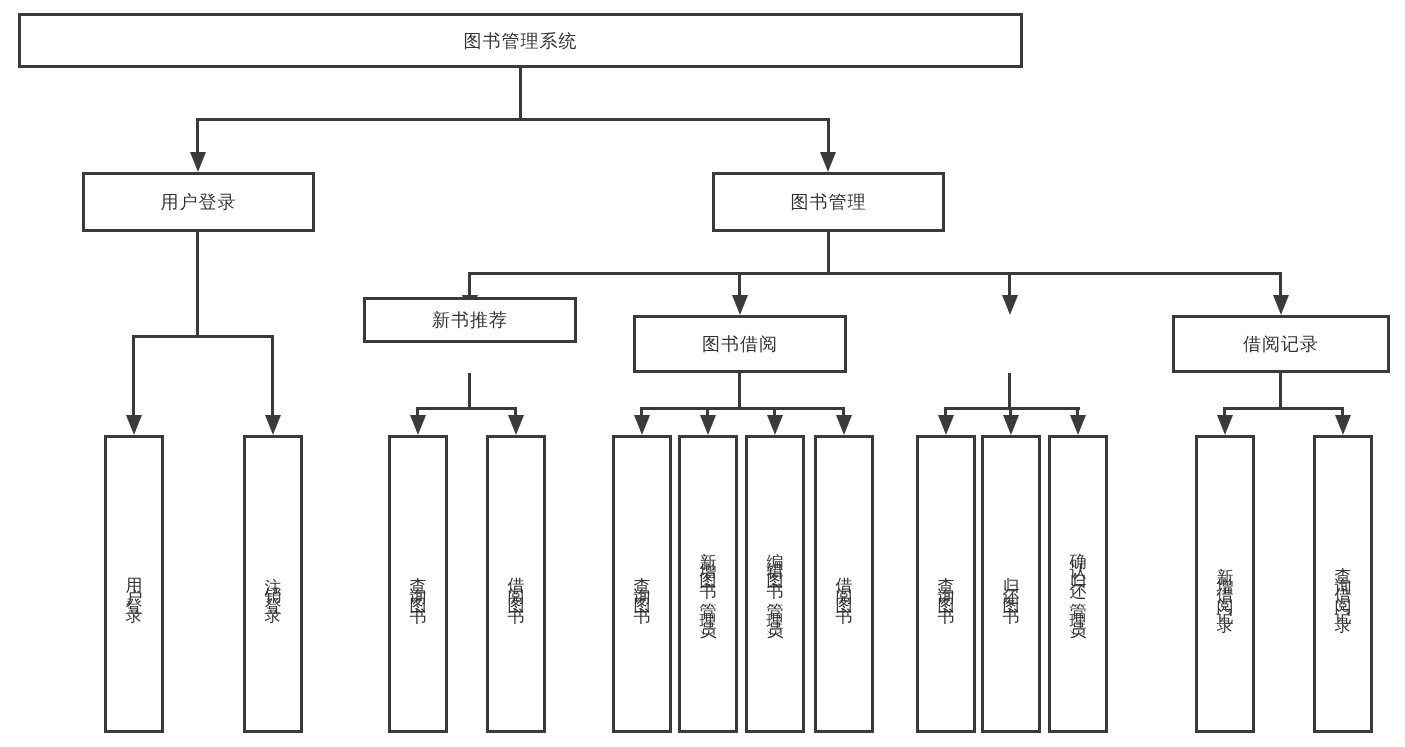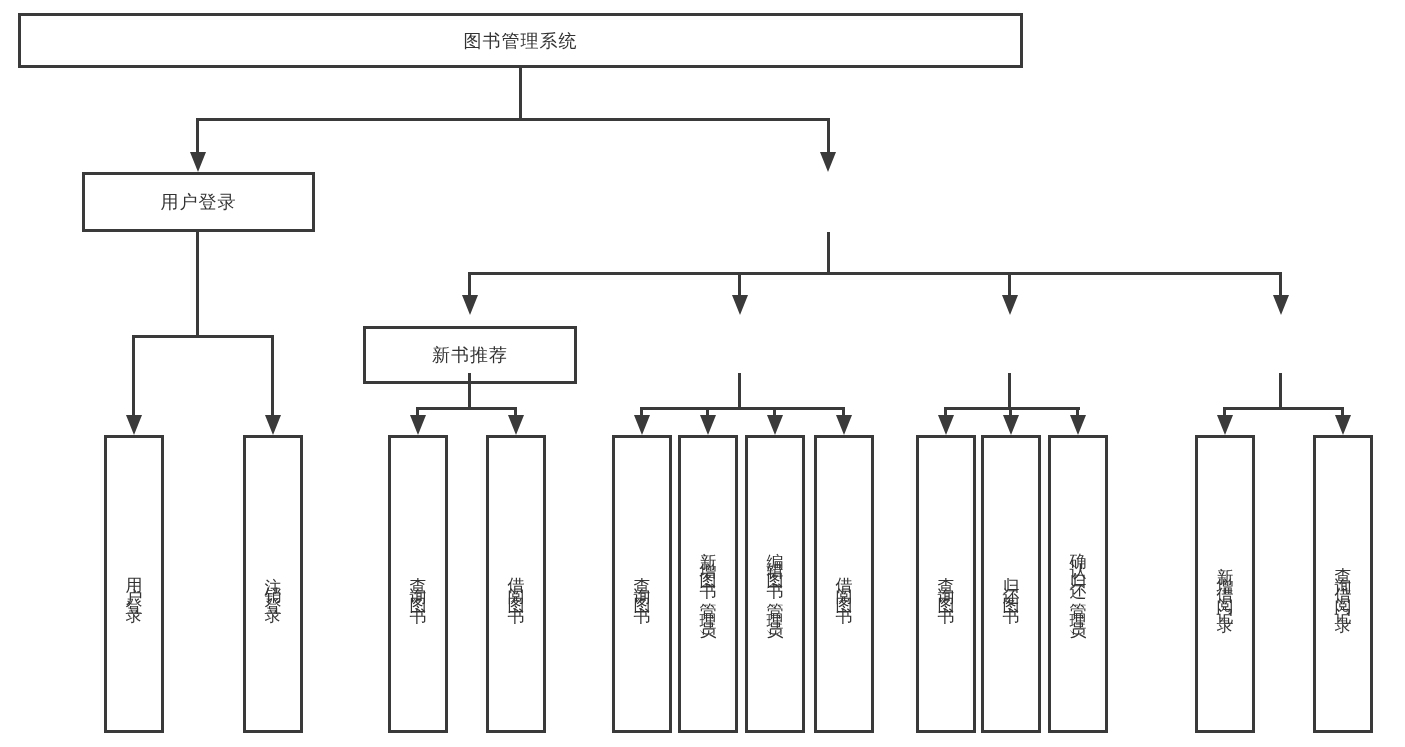--- a/index.html
+++ b/index.html
@@ -42,41 +42,50 @@
   <div class="vline" style="left:519px;top:68px;height:53px"></div>
   <div class="hline" style="left:196px;top:118px;width:634px"></div>
   <div class="vline" style="left:196px;top:118px;height:36px"></div>
   <div class="arrow" style="left:190px;top:152px"></div>
   <div class="vline" style="left:827px;top:118px;height:36px"></div>
   <div class="arrow" style="left:820px;top:152px"></div>
 
   <div class="box" style="left:82px;top:172px;width:233px;height:60px">
     <span>用户登录</span>
   </div>
+  <div class="box" style="left:712px;top:172px;width:233px;height:60px">
+    <span>图书管理</span>
+  </div>
 
   <div class="vline" style="left:196px;top:232px;height:106px"></div>
   <div class="hline" style="left:132px;top:335px;width:142px"></div>
   <div class="vline" style="left:132px;top:335px;height:82px"></div>
   <div class="arrow" style="left:126px;top:415px"></div>
   <div class="vline" style="left:271px;top:335px;height:82px"></div>
   <div class="arrow" style="left:265px;top:415px"></div>
 
   <div class="vline" style="left:827px;top:232px;height:43px"></div>
   <div class="hline" style="left:468px;top:272px;width:814px"></div>
   <div class="vline" style="left:468px;top:272px;height:25px"></div>
   <div class="arrow" style="left:462px;top:295px"></div>
   <div class="vline" style="left:738px;top:272px;height:25px"></div>
   <div class="arrow" style="left:732px;top:295px"></div>
   <div class="vline" style="left:1008px;top:272px;height:25px"></div>
   <div class="arrow" style="left:1002px;top:295px"></div>
   <div class="vline" style="left:1279px;top:272px;height:25px"></div>
   <div class="arrow" style="left:1273px;top:295px"></div>
 
-  <div class="box" style="left:363px;top:326px;width:214px;height:58px">
+  <div class="box" style="left:363px;top:297px;width:214px;height:46px">
     <span>新书推荐</span>
+  </div>
+  <div class="box" style="left:633px;top:315px;width:214px;height:58px">
+    <span>图书借阅</span>
+  </div>
+  <div class="box" style="left:1172px;top:315px;width:218px;height:58px">
+    <span>借阅记录</span>
   </div>
 
   <div class="vline" style="left:468px;top:373px;height:37px"></div>
   <div class="hline" style="left:416px;top:407px;width:101px"></div>
   <div class="vline" style="left:416px;top:407px;height:10px"></div>
   <div class="arrow" style="left:410px;top:415px"></div>
   <div class="vline" style="left:514px;top:407px;height:10px"></div>
   <div class="arrow" style="left:508px;top:415px"></div>
 
   <div class="vline" style="left:738px;top:373px;height:37px"></div>

